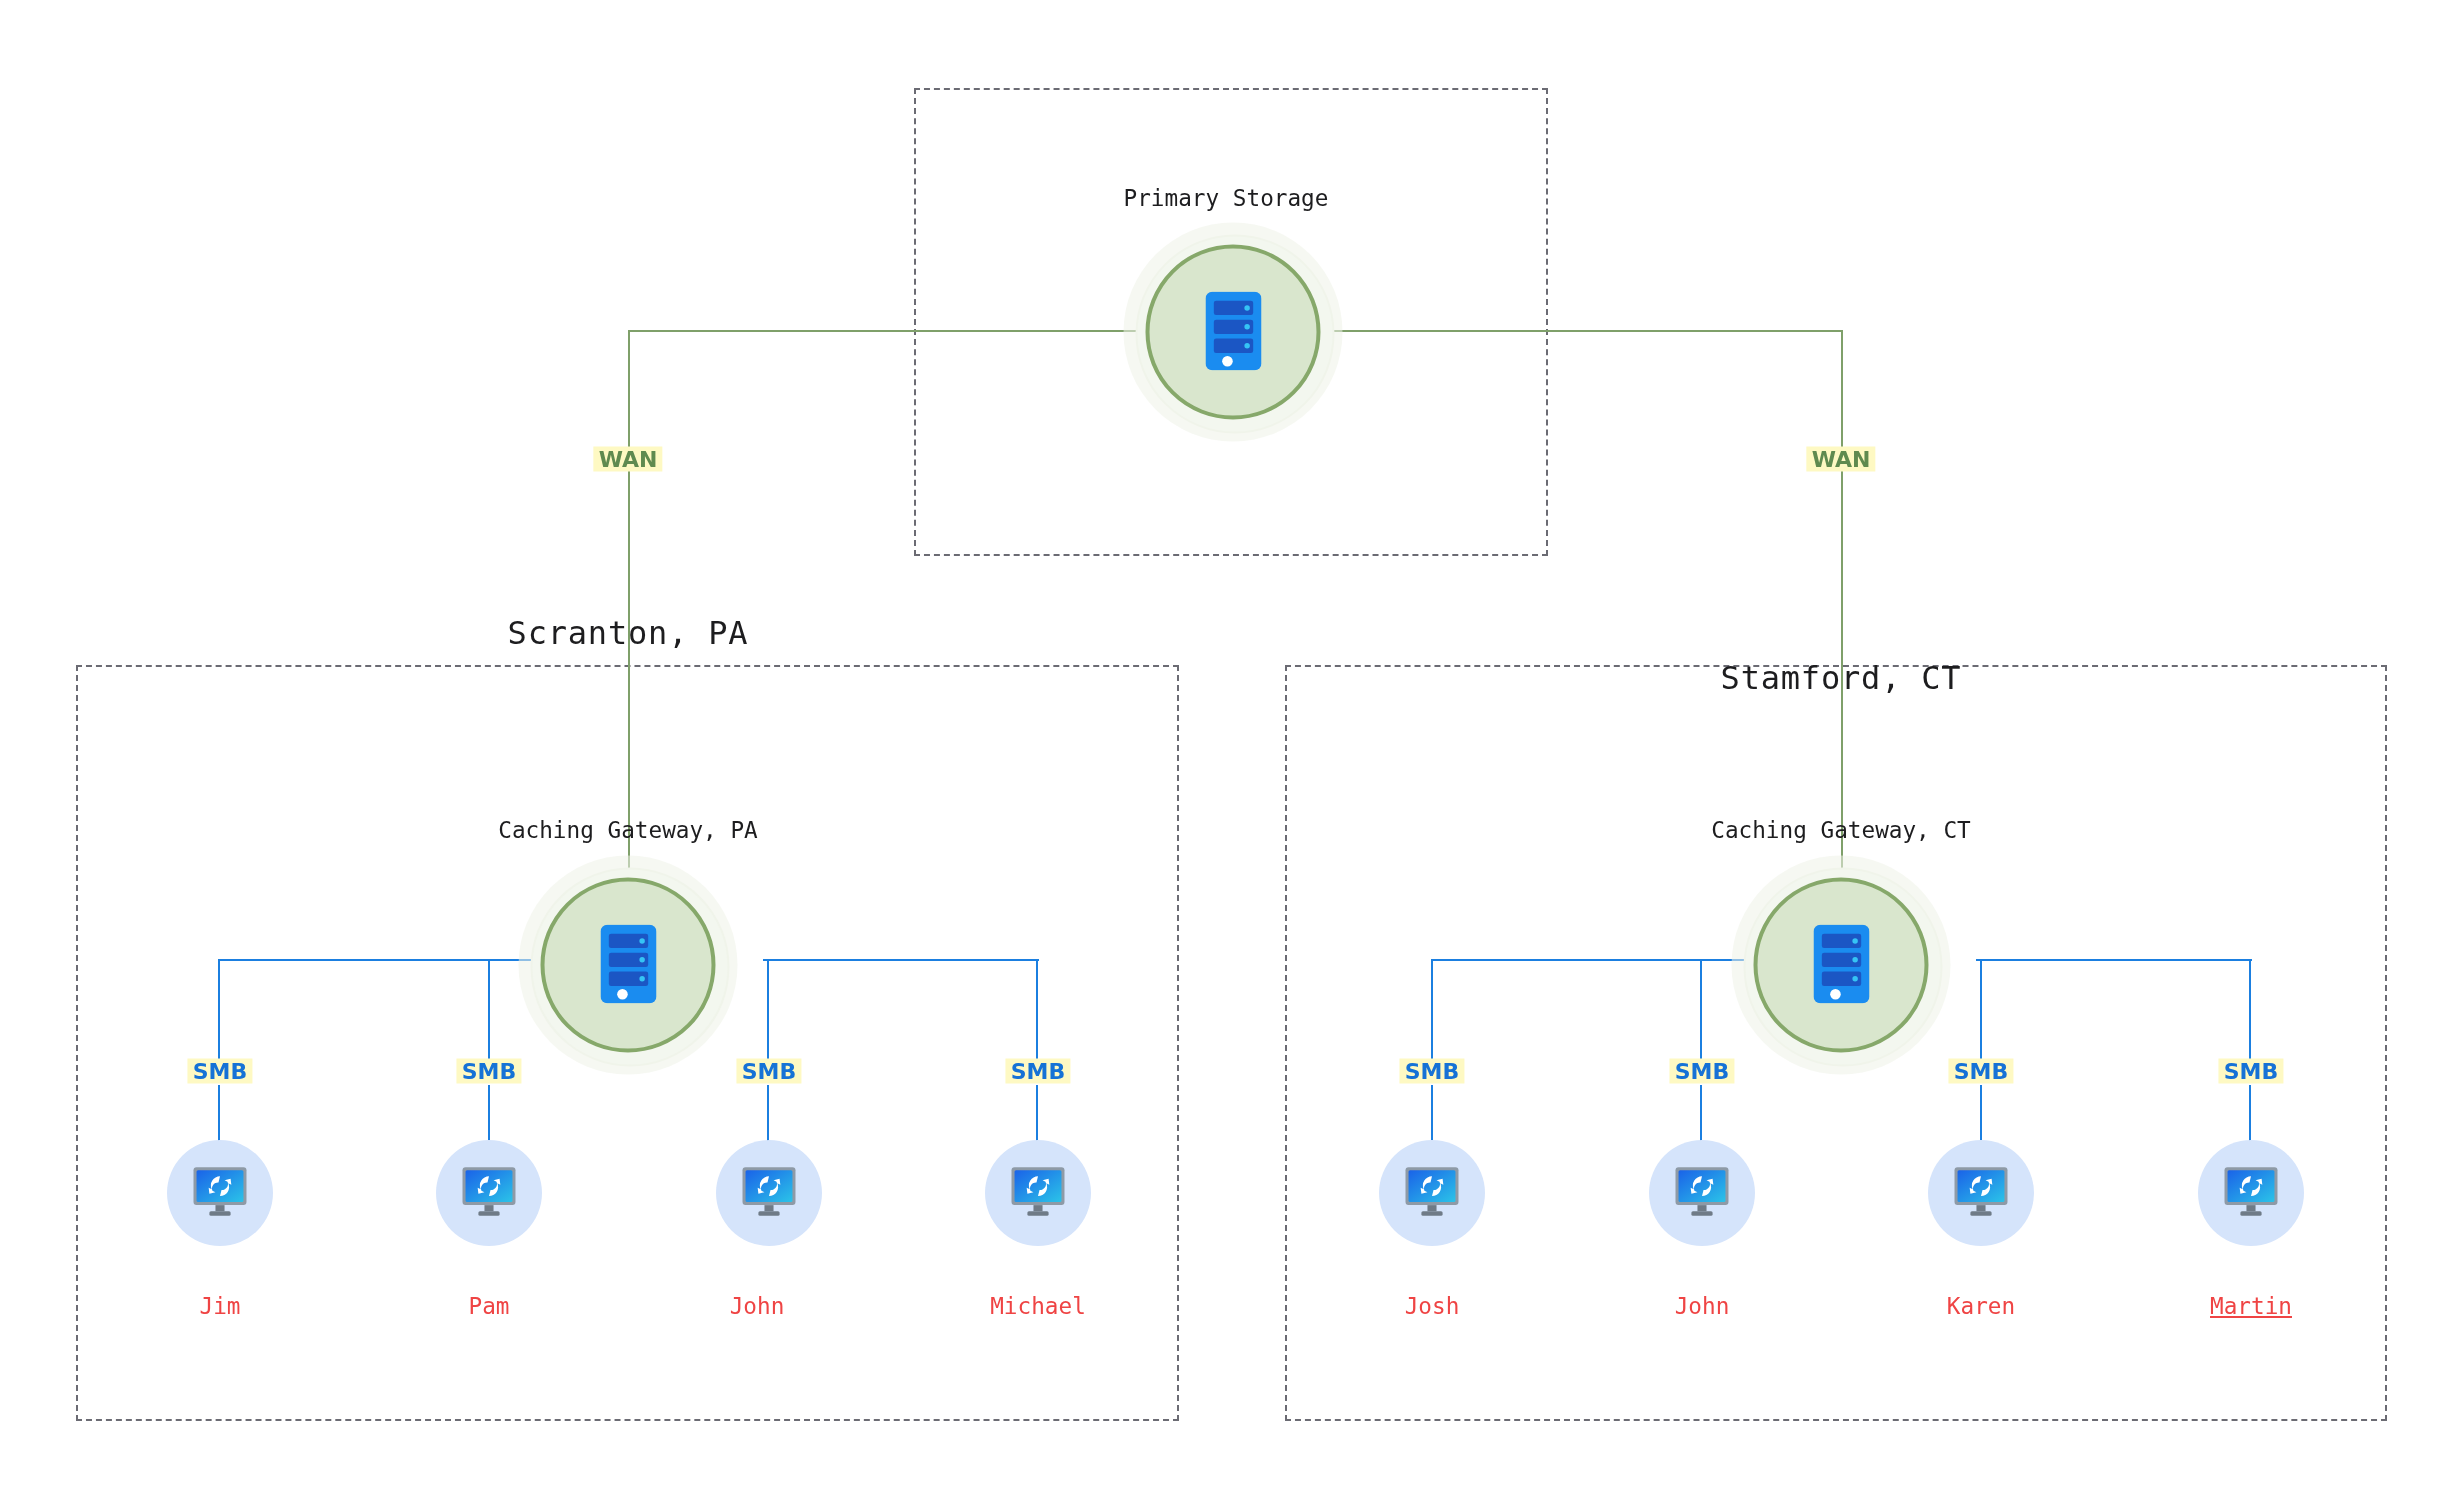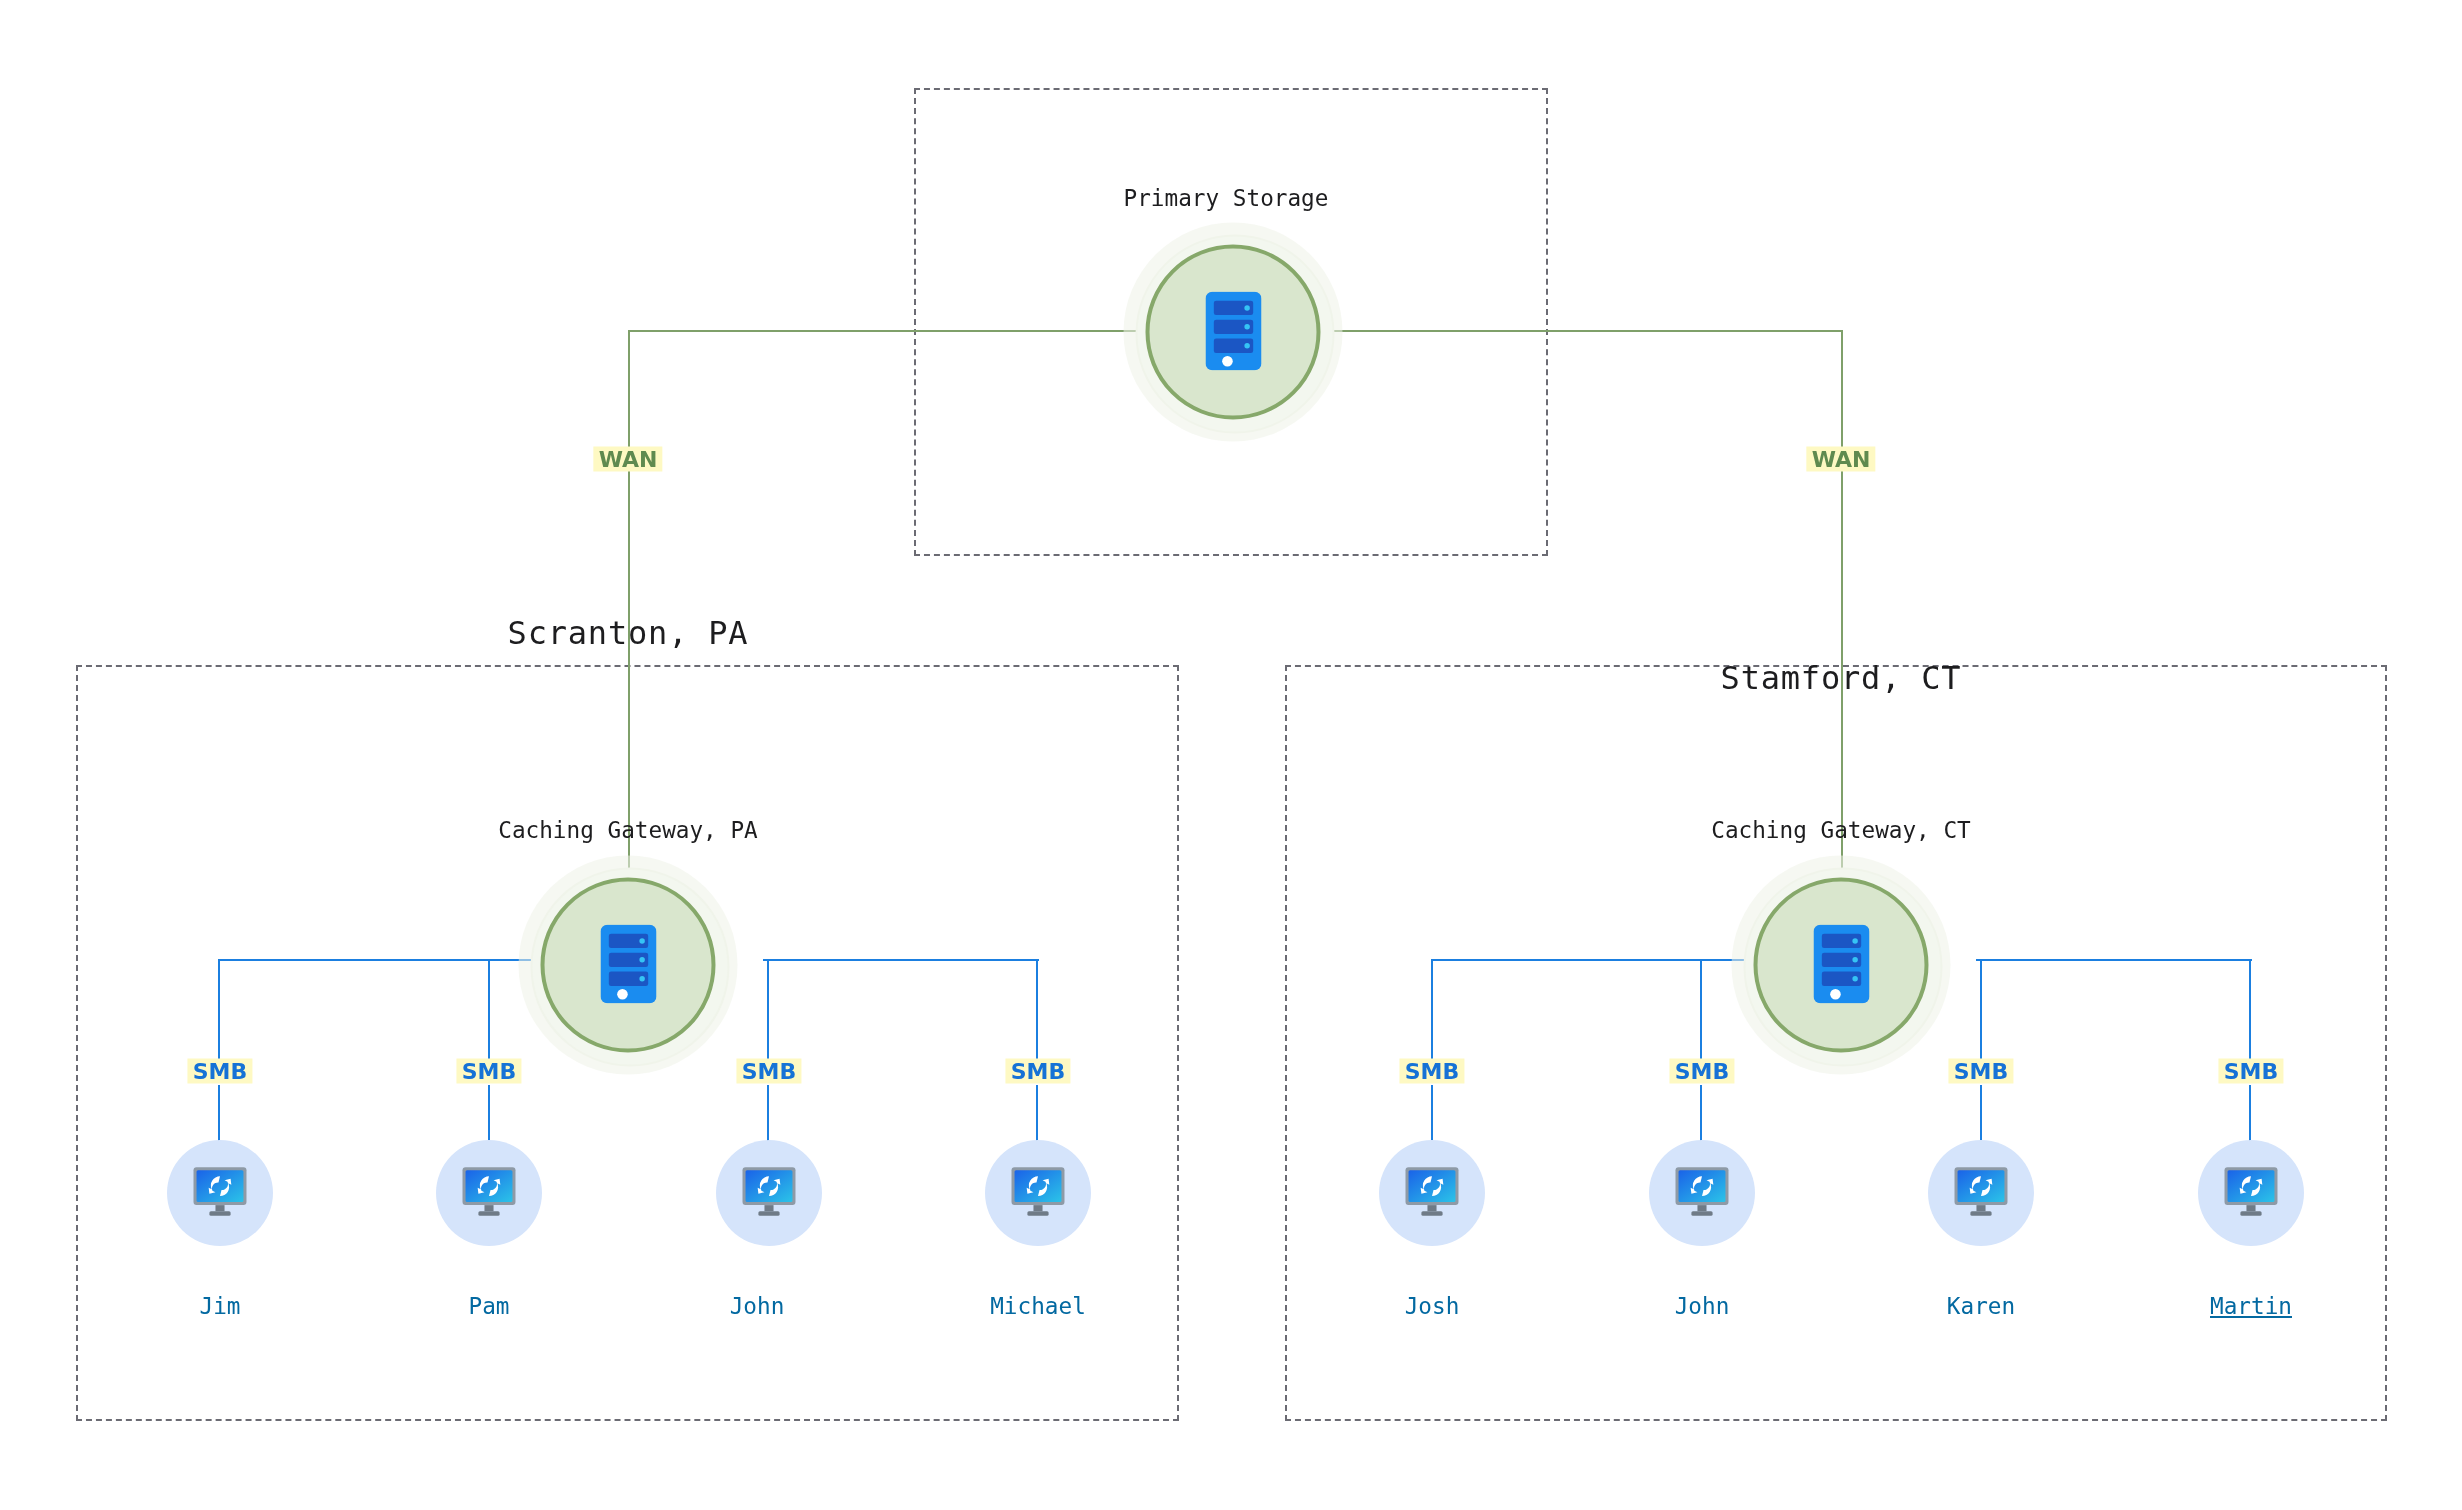--- a/index.html
+++ b/index.html
@@ -43,21 +43,21 @@
     font-size: 22.7px;
     color: #1d1d1f;
     white-space: nowrap;
     transform: translateX(-50%);
     text-align: center;
   }
   .client-label {
     position: absolute;
     font-family: "DejaVu Sans Mono", "Liberation Mono", monospace;
     font-size: 22.7px;
-    color: #0369a1;
+    color: #ef4444;
     white-space: nowrap;
     transform: translateX(-50%);
     text-align: center;
   }
 
   
   .edge-label {
     position: absolute;
     font-family: "DejaVu Sans", "Liberation Sans", sans-serif;
     font-size: 22px;

